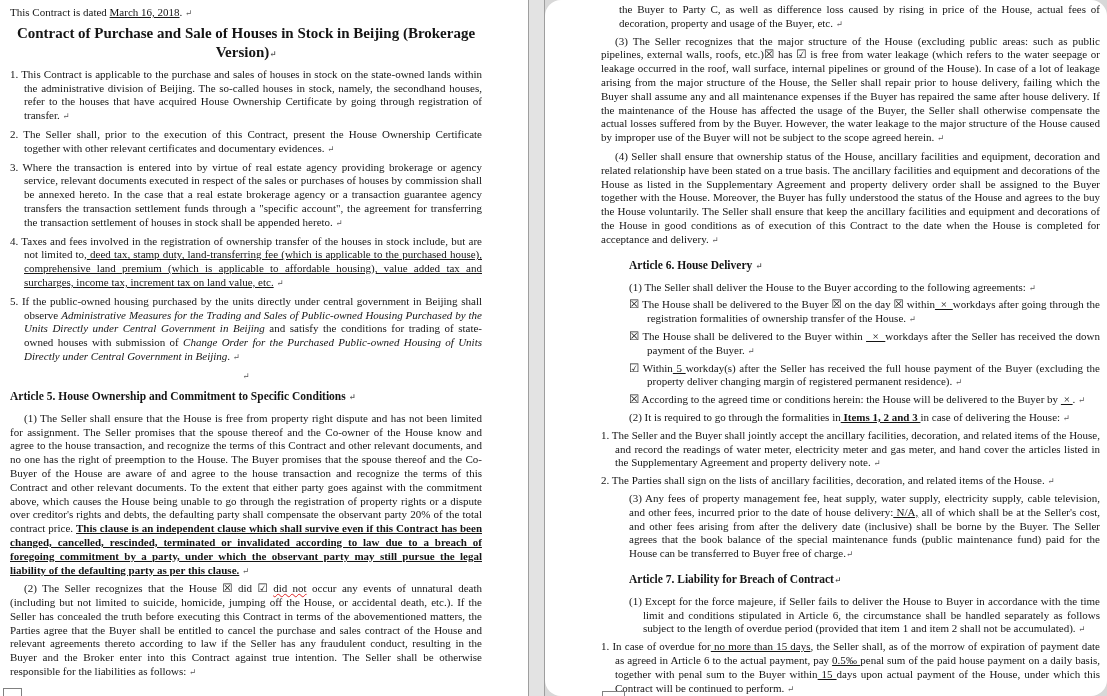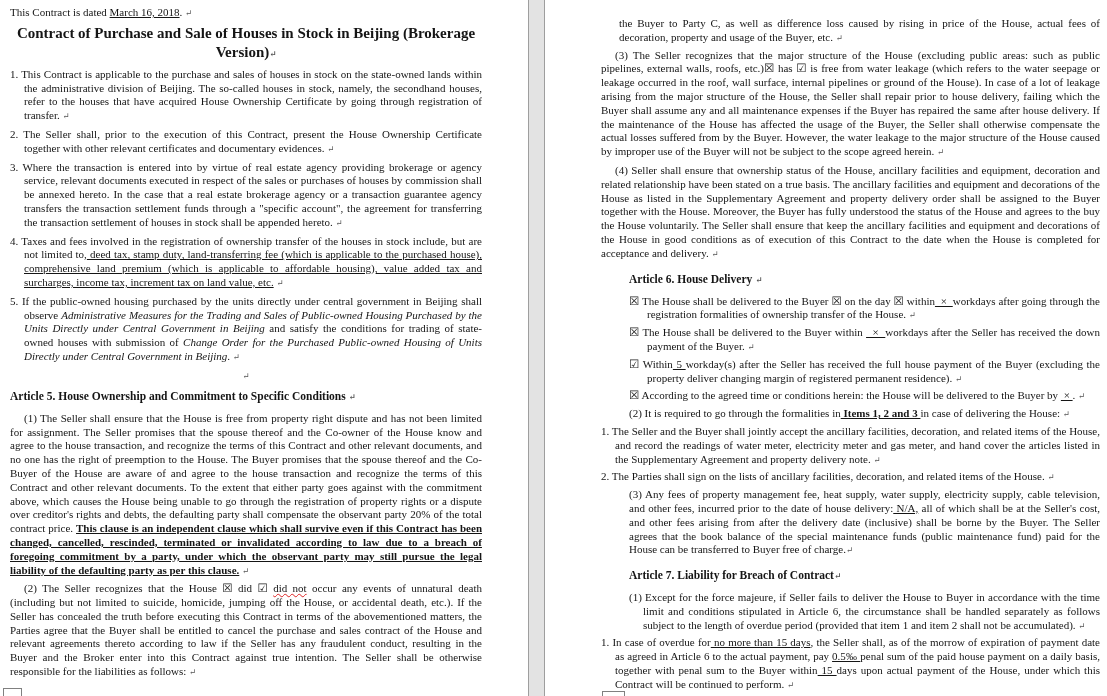--- a/index.html
+++ b/index.html
@@ -8,21 +8,21 @@
     background:#d8d8d8;
     font-family:"Liberation Serif","DejaVu Serif",serif;
     color:#151515;
   }
   .spread { display:flex; width:1107px; height:696px; }
   .page {
     background:#ffffff; box-sizing:border-box; overflow:hidden; position:relative;
     font-size:11px; line-height:13.8px;
   }
   .page-left  { flex:0 0 528px; padding:6px 46px 0 10px; }
-  .page-right { flex:1 1 auto; padding:17px 7px 0 56px; }
+  .page-right { flex:1 1 auto; padding:3px 7px 0 56px;border-radius:16px; }
   .divider {
     flex:0 0 17px; background:#e3e3e3;
     border-left:1px solid #9e9e9e; border-right:1px solid #9e9e9e;
     box-sizing:border-box;
   }
   .blk { margin:0 0 3px 0; text-align:justify; }
   .t-dateline { text-align:left; }
   .t-title    { font-weight:bold; font-size:15px; line-height:19px; text-align:center; margin:2px 0 4px; }
   .t-subtitle { font-weight:bold; font-size:13.5px; line-height:17px; text-align:center; margin:0 0 5px; }
   .t-li       { padding-left:14px; text-indent:-14px; margin-bottom:4px; }
@@ -65,20 +65,21 @@
       <div class="blk t-para"><span>(1) The Seller shall ensure that the House is free from property right dispute and has not been limited for assignment. The Seller promises that the spouse thereof and the Co-owner of the House know and agree to the house transaction, and recognize the terms of this Contract and other relevant documents, and no one has the right of preemption to the House. The Buyer promises that the spouse thereof and the Co-Buyer of the House are aware of and agree to the house transaction and recognize the terms of this Contract and other relevant documents. To the extent that either party goes against with the commitment above, which causes the House being unable to go through the registration of property rights or a dispute over creditor's rights and debts, the defaulting party shall compensate the observant party 20% of the total contract price. </span><span class="s-bu">This clause is an independent clause which shall survive even if this Contract has been changed, cancelled, rescinded, terminated or invalidated according to law due to a breach of foregoing commitment by a party, under which the observant party may still pursue the legal liability of the defaulting party as per this clause.</span><span> </span><span class="s-m">↵</span></div>
       <div class="blk t-para"><span>(2) The Seller recognizes that the House </span><span class="s-cb">☒</span><span> did </span><span class="s-cb">☑</span><span> </span><span class="s-sq">did not</span><span> occur any events of unnatural death (including but not limited to suicide, homicide, jumping off the House, or accidental death, etc.). If the Seller has concealed the truth before executing this Contract in terms of the abovementioned matters, the Parties agree that the Buyer shall be entitled to cancel the purchase and sales contract of the House and relevant agreements thereto according to law if the Seller has any fraudulent conduct, resulting in the Buyer and the Broker enter into this Contract against true intention. The Seller shall be otherwise responsible for the liabilities as follows: </span><span class="s-m">↵</span></div>
     </div>
   <div class="divider"></div>
   <div class="page page-right" id="right-page">
     <div class="corner-box right"></div>
   <div class="blk t-cont"><span>the Buyer to Party C, as well as difference loss caused by rising in price of the House, actual fees of decoration, property and usage of the Buyer, etc. </span><span class="s-m">↵</span></div>
       <div class="blk t-para"><span>(3) The Seller recognizes that the major structure of the House (excluding public areas: such as public pipelines, external walls, roofs, etc.)</span><span class="s-cb">☒</span><span> has </span><span class="s-cb">☑</span><span> is free from water leakage (which refers to the water seepage or leakage occurred in the roof, wall surface, internal pipelines or ground of the House). In case of a lot of leakage arising from the major structure of the House, the Seller shall repair prior to house delivery, failing which the Buyer shall assume any and all maintenance expenses if the Buyer has repaired the same after house delivery. If the maintenance of the House has affected the usage of the Buyer, the Seller shall otherwise compensate the actual losses suffered from by the Buyer. However, the water leakage to the major structure of the House caused by improper use of the Buyer will not be subject to the scope agreed herein. </span><span class="s-m">↵</span></div>
       <div class="blk t-para"><span>(4) Seller shall ensure that ownership status of the House, ancillary facilities and equipment, decoration and related relationship have been stated on a true basis. The ancillary facilities and equipment and decorations of the House as listed in the Supplementary Agreement and property delivery order shall be assigned to the Buyer together with the House. Moreover, the Buyer has fully understood the status of the House and agrees to the buy the House voluntarily. The Seller shall ensure that keep the ancillary facilities and equipment and decorations of the House in good conditions as of execution of this Contract to the date when the House is completed for acceptance and delivery. </span><span class="s-m">↵</span></div>
       <div class="blk t-article"><span>Article 6. House Delivery </span><span class="s-m">↵</span></div>
+      <div class="blk t-pflush"><span>(1) The Seller shall deliver the House to the Buyer according to the following agreements: </span><span class="s-m">↵</span></div>
       <div class="blk t-check"><span class="s-cb">☒</span><span> The House shall be delivered to the Buyer </span><span class="s-cb">☒</span><span> on the day </span><span class="s-cb">☒</span><span> within</span><span class="s-u">&nbsp;&nbsp;×&nbsp;&nbsp;</span><span>workdays after going through the registration formalities of ownership transfer of the House. </span><span class="s-m">↵</span></div>
       <div class="blk t-check"><span class="s-cb">☒</span><span> The House shall be delivered to the Buyer within </span><span class="s-u">&nbsp;&nbsp;×&nbsp;&nbsp;</span><span>workdays after the Seller has received the down payment of the Buyer. </span><span class="s-m">↵</span></div>
       <div class="blk t-check"><span class="s-cb">☑</span><span> Within</span><span class="s-u">&nbsp;5&nbsp;</span><span>workday(s) after the Seller has received the full house payment of the Buyer (excluding the property deliver changing margin of registered permanent residence). </span><span class="s-m">↵</span></div>
       <div class="blk t-check"><span class="s-cb">☒</span><span> According to the agreed time or conditions herein: the House will be delivered to the Buyer by </span><span class="s-u">&nbsp;×&nbsp;</span><span>. </span><span class="s-m">↵</span></div>
       <div class="blk t-pflush"><span>(2) It is required to go through the formalities in</span><span class="s-bu">&nbsp;Items 1, 2 and 3&nbsp;</span><span>in case of delivering the House: </span><span class="s-m">↵</span></div>
       <div class="blk t-li2r"><span>1. The Seller and the Buyer shall jointly accept the ancillary facilities, decoration, and related items of the House, and record the readings of water meter, electricity meter and gas meter, and hand cover the articles listed in the Supplementary Agreement and property delivery note. </span><span class="s-m">↵</span></div>
       <div class="blk t-li2r"><span>2. The Parties shall sign on the lists of ancillary facilities, decoration, and related items of the House. </span><span class="s-m">↵</span></div>
       <div class="blk t-pflush"><span>(3) Any fees of property management fee, heat supply, water supply, electricity supply, cable television, and other fees, incurred prior to the date of house delivery:</span><span class="s-u">&nbsp;N/A,</span><span> all of which shall be at the Seller's cost, and other fees arising from after the delivery date (inclusive) shall be borne by the Buyer. The Seller agrees that the book balance of the special maintenance funds (public maintenance fund) paid for the House can be transferred to Buyer free of charge.</span><span class="s-m">↵</span></div>
       <div class="blk t-article"><span>Article 7. Liability for Breach of Contract</span><span class="s-m">↵</span></div>
       <div class="blk t-hang"><span>(1) Except for the force majeure, if Seller fails to deliver the House to Buyer in accordance with the time limit and conditions stipulated in Article 6, the circumstance shall be handled separately as follows subject to the length of overdue period (provided that item 1 and item 2 shall not be accumulated). </span><span class="s-m">↵</span></div>

